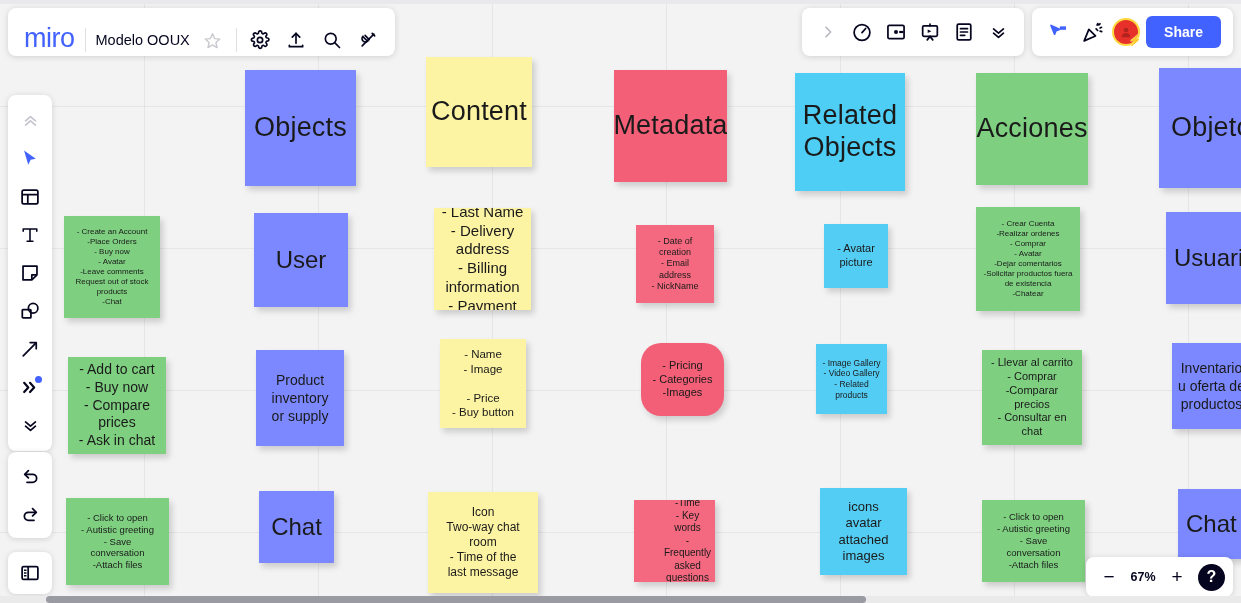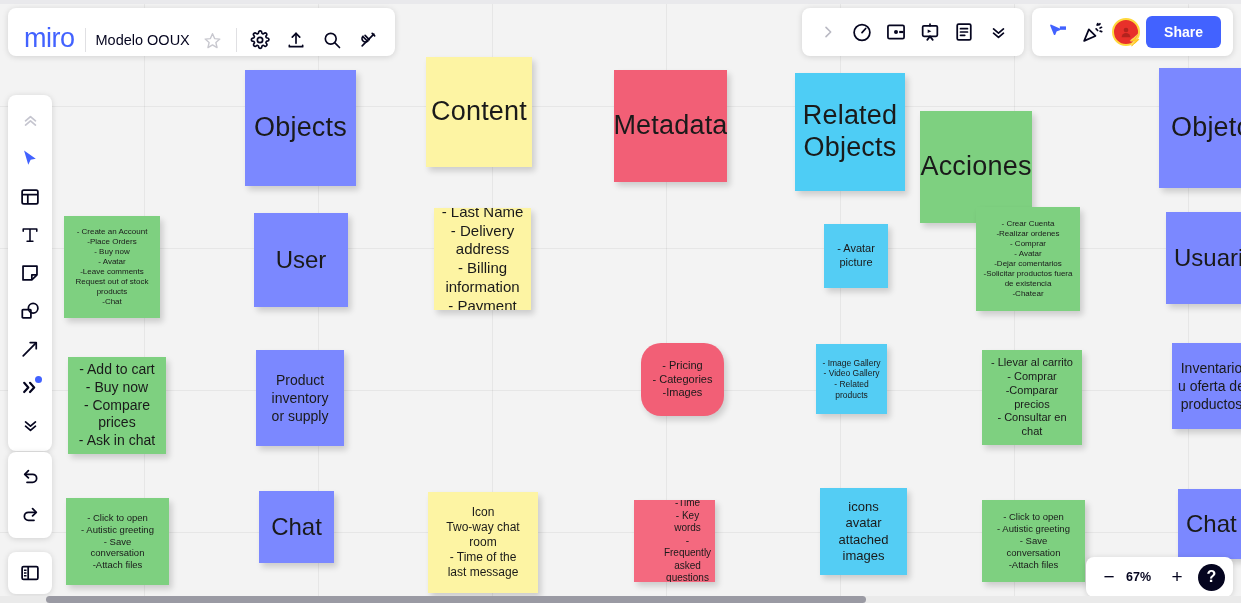--- a/index.html
+++ b/index.html
@@ -126,21 +126,21 @@
   #zoomctl {
     position: absolute; right: 8px; bottom: 6px; height: 40px;
     background: #fff; border-radius: 8px;
     box-shadow: 0 1px 6px rgba(0,0,0,0.14);
     display: flex; align-items: center; gap: 2px; padding: 0 8px;
   }
   .zbtn {
     width: 30px; height: 30px; display: flex; align-items: center; justify-content: center;
     font-size: 19px; color: #05051f; cursor: pointer; user-select: none;
   }
-  #zoom-level { font-size: 12.5px; color: #05051f; min-width: 34px; font-weight: 600;}
+  #zoom-level { font-size: 12.5px; color: #05051f; min-width: 34px; text-align: center; font-weight: 600;}
   #help-btn {
     width: 27px; height: 27px; border-radius: 50%; background: #05051f; color: #fff;
     display: flex; align-items: center; justify-content: center;
     font-size: 16px; font-weight: 700; cursor: pointer; margin-left: 4px;
   }
 
   
   #hscroll {
     position: absolute; left: 0; bottom: 0; height: 7px; width: 100%;
     background: #eaeaea;
@@ -165,21 +165,21 @@
 
     <div class="note title" style="left:245px; top:70px; width:111px; height:116px; background:#7b88ff;">Objects</div>
 
     <div class="note title" style="left:426px; top:57px; width:106px; height:110px; background:#fdf4a3;">Content</div>
 
     <div class="note title" style="left:614px; top:70px; width:113px; height:112px; background:#f25f76;">Metadata</div>
 
     <div class="note title" style="left:795px; top:73px; width:110px; height:118px; background:#4ecdf5;">Related
 Objects</div>
 
-    <div class="note title" style="left:920px; top:73px; width:112px; height:112px; background:#7ed080;margin-top:38px;">Acciones</div>
+    <div class="note title" style="left:976px; top:73px; width:112px; height:112px; background:#7ed080;">Acciones</div>
 
     <div class="note title" style="left:1159px; top:68px; width:112px; height:120px; background:#7b88ff; justify-content:flex-start; padding-left:12px;">Objetos</div>
 
     <div class="note bodyxs" style="left:64px; top:216px; width:96px; height:102px; background:#7ed080;">- Create an Account
 -Place Orders
 - Buy now
 - Avatar
 -Leave comments
 Request out of stock
 products
@@ -187,20 +187,25 @@
 
     <div class="note titlesm" style="left:254px; top:213px; width:94px; height:94px; background:#7b88ff;">User</div>
 
     <div class="note bodyxs" style="left:434px; top:208px; width:97px; height:102px; background:#fdf4a3; font-size:15px;">- First Name
 - Last Name
 - Delivery address
 - Billing information
 - Payment
 information</div>
 
+    <div class="note bodyxs" style="left:636px; top:225px; width:78px; height:78px; background:#f4697f; font-size:9px;">- Date of
+creation
+- Email
+address
+- NickName</div>
 
     <div class="note bodysm" style="left:824px; top:224px; width:64px; height:64px; background:#54cdf4; font-size:11px;">- Avatar
 picture</div>
 
     <div class="note bodyxs" style="left:976px; top:207px; width:104px; height:104px; background:#7ed080;">- Crear Cuenta
 -Realizar ordenes
 - Comprar
 - Avatar
 -Dejar comentarios
 -Solicitar productos fuera
@@ -212,20 +217,25 @@
     <div class="note bodysm" style="left:68px; top:357px; width:98px; height:97px; background:#7ed080; font-size:14px;">- Add to cart
 - Buy now
 - Compare
 prices
 - Ask in chat</div>
 
     <div class="note mid" style="left:256px; top:350px; width:88px; height:96px; background:#7b88ff;">Product
 inventory
 or supply</div>
 
+    <div class="note bodysm" style="left:440px; top:339px; width:86px; height:89px; background:#fdf4a3; font-size:11.5px;">- Name
+- Image
+
+- Price
+- Buy button</div>
 
     <div class="note bodysm" style="left:641px; top:343px; width:83px; height:73px; background:#f25f76; font-size:11px;border-radius:20px;">- Pricing
 - Categories
 -Images</div>
 
     <div class="note bodyxs" style="left:816px; top:344px; width:71px; height:70px; background:#54cdf4; font-size:8.5px;">- Image Gallery
 - Video Gallery
 - Related
 products</div>
 

